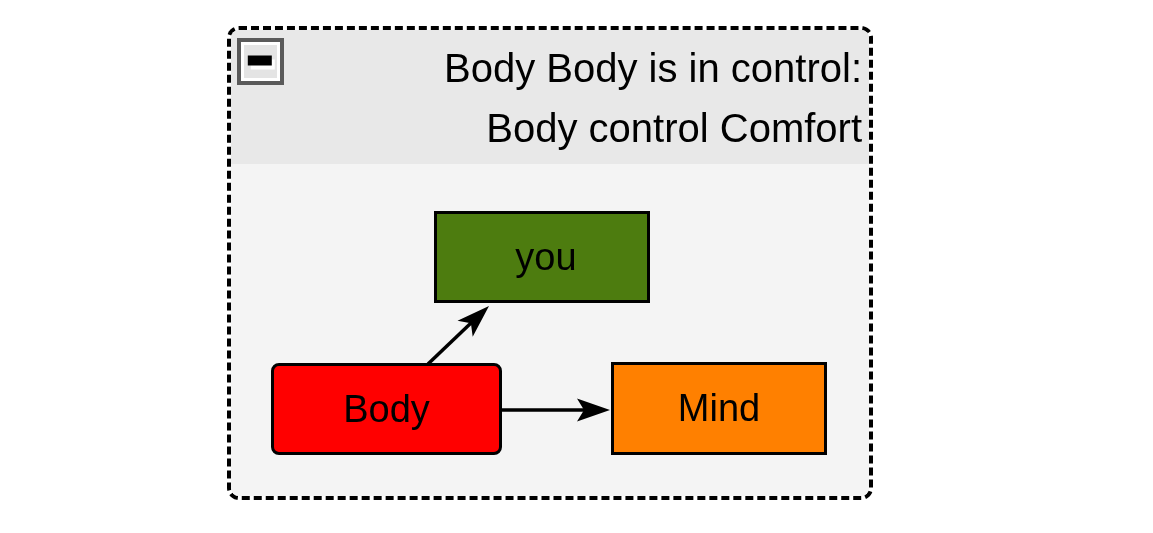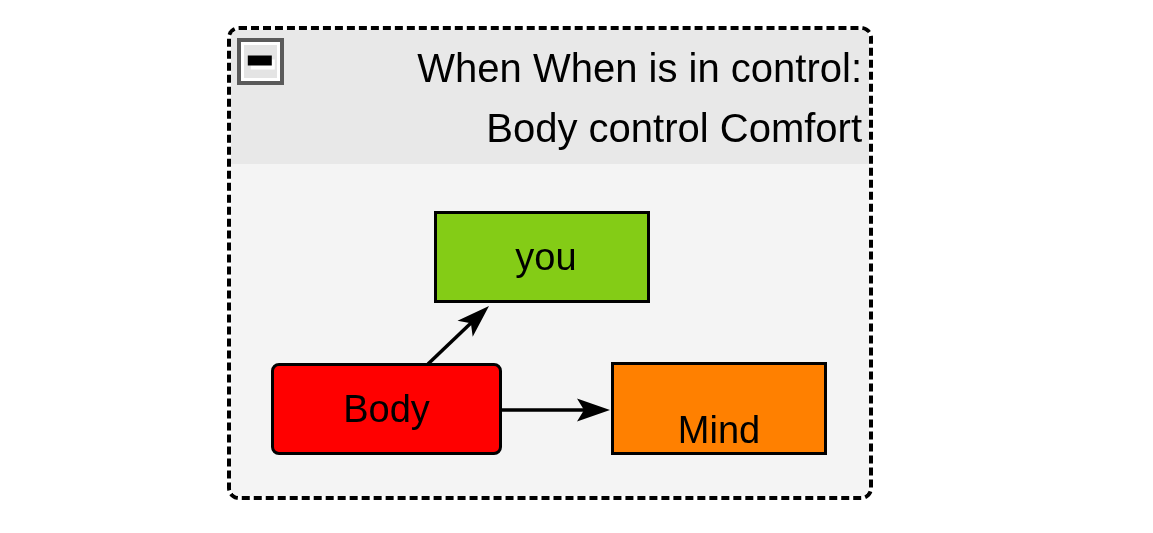--- a/index.html
+++ b/index.html
@@ -77,21 +77,21 @@
     border: 3px solid #000000;
     display: flex;
     align-items: center;
     justify-content: center;
     font-size: 38px;
     color: #000000;
     z-index: 2;
   }
   .node-you  { left: 434px; top: 211px; width: 216px; height: 92px; }
   .node-body { left: 271px; top: 363px; width: 231px; height: 92px; border-radius: 8px; }
-  .node-mind { left: 611px; top: 362px; width: 216px; height: 93px; align-items: flex-end; }
+  .node-mind { left: 611px; top: 362px; width: 216px; height: 93px; }
 
   
   .edges-layer {
     position: absolute;
     left: 0; top: 0;
     width: 1153px; height: 533px;
     z-index: 1;
     pointer-events: none;
   }
   .edge-line { fill: none; stroke-width: 3.5px; }
@@ -100,28 +100,28 @@
 <body>
 
 <div class="page">
 
   <div class="frame">
     <div class="frame-header" style="background-color: rgb(232, 232, 232);">
       <button class="collapse-btn" title="Collapse">
         <span class="minus-bar"></span>
       </button>
       <div class="frame-title">
-        <div>When When is in control:</div>
+        <div>Body Body is in control:</div>
         <div>Body control Comfort</div>
       </div>
     </div>
     <div class="frame-body" style="background-color: rgb(244, 244, 244);"></div>
   </div>
 
-  <div class="node node-you" style="background-color: #84cc16; padding-left: 8px;">
+  <div class="node node-you" style="background-color: #4d7c0f; padding-left: 8px;">
     <span>you</span>
   </div>
 
   <div class="node node-body" style="background-color: rgb(255, 0, 0);">
     <span>Body</span>
   </div>
 
   <div class="node node-mind" style="background-color: rgb(255, 128, 0);">
     <span>Mind</span>
   </div>

